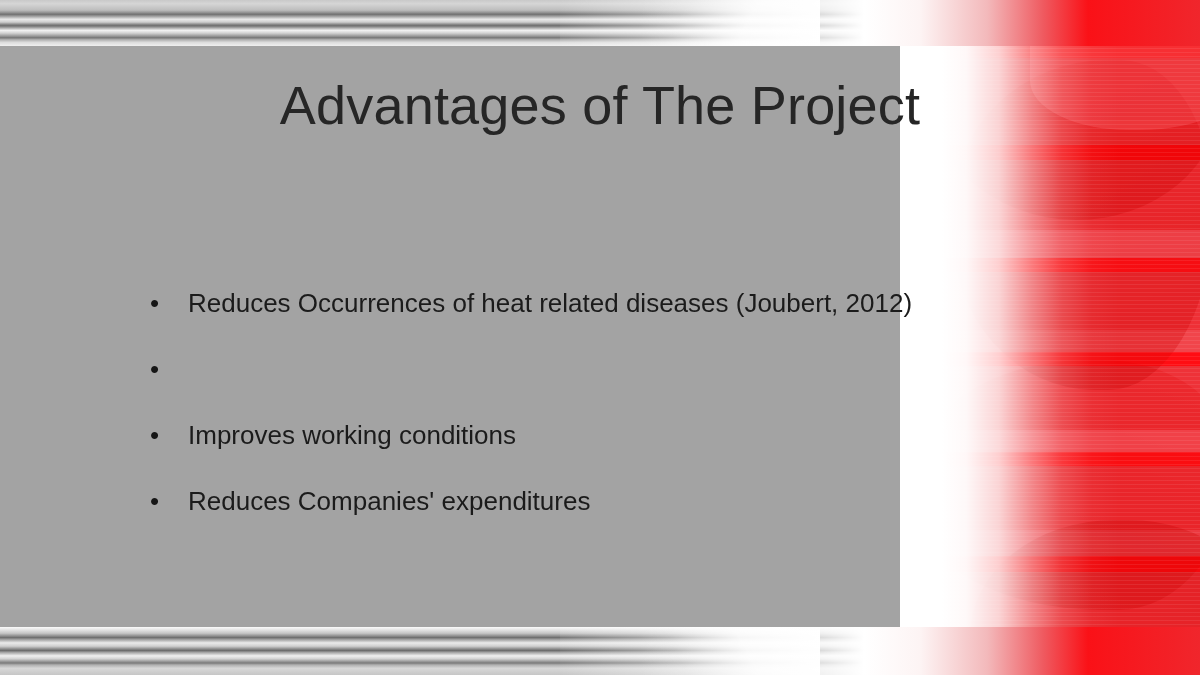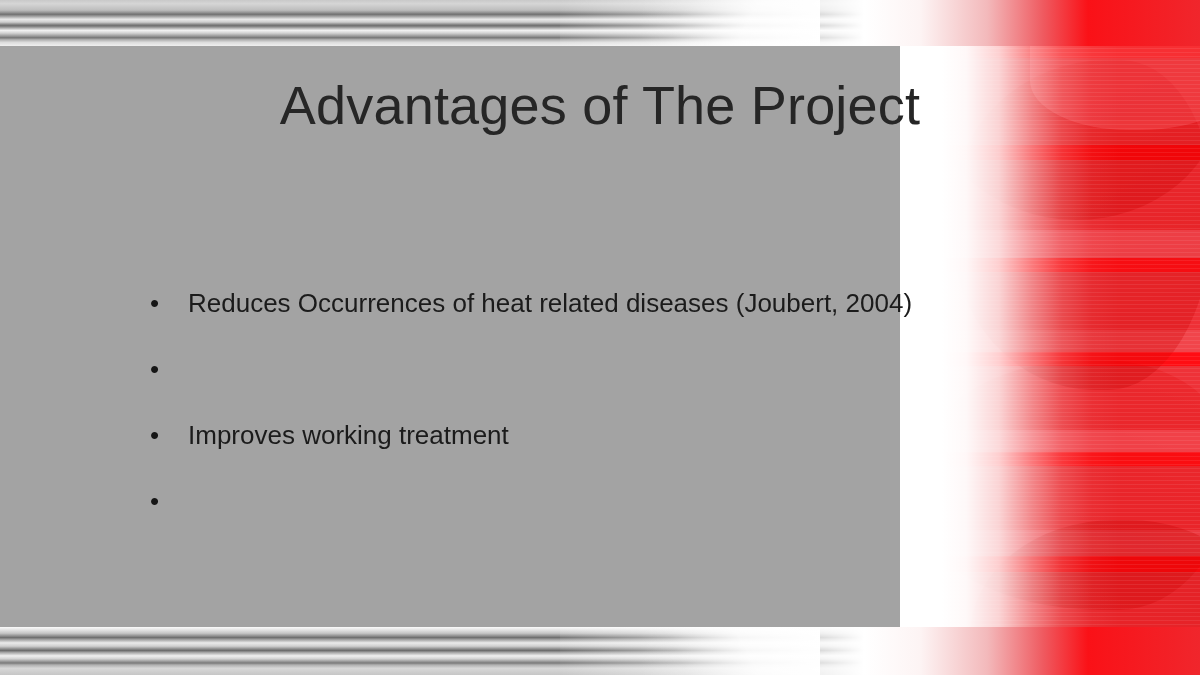--- a/index.html
+++ b/index.html
@@ -278,34 +278,35 @@
   </div>
 
   <div class="content">
 
     <div class="slide-title">Advantages of The Project</div>
 
     <div class="bullet-list">
 
       <div class="bullet-item">
         <span class="bullet-marker">•</span>
-        <span class="bullet-text">Reduces Occurrences of heat related diseases (Joubert, 2004)</span>
+        <span class="bullet-text">Reduces Occurrences of heat related diseases (Joubert, 2012)</span>
       </div>
 
       <div class="bullet-item">
         <span class="bullet-marker">•</span>
       </div>
 
       <div class="bullet-item">
         <span class="bullet-marker">•</span>
-        <span class="bullet-text">Improves working treatment</span>
+        <span class="bullet-text">Improves working conditions</span>
       </div>
 
       <div class="bullet-item">
         <span class="bullet-marker">•</span>
+        <span class="bullet-text">Reduces Companies' expenditures</span>
       </div>
 
     </div>
   </div>
 
   <div class="bar bar-top">
     <div class="bar-metal"></div>
     <div class="bar-mask"></div>
     <div class="bar-wedge"></div>
   </div>

